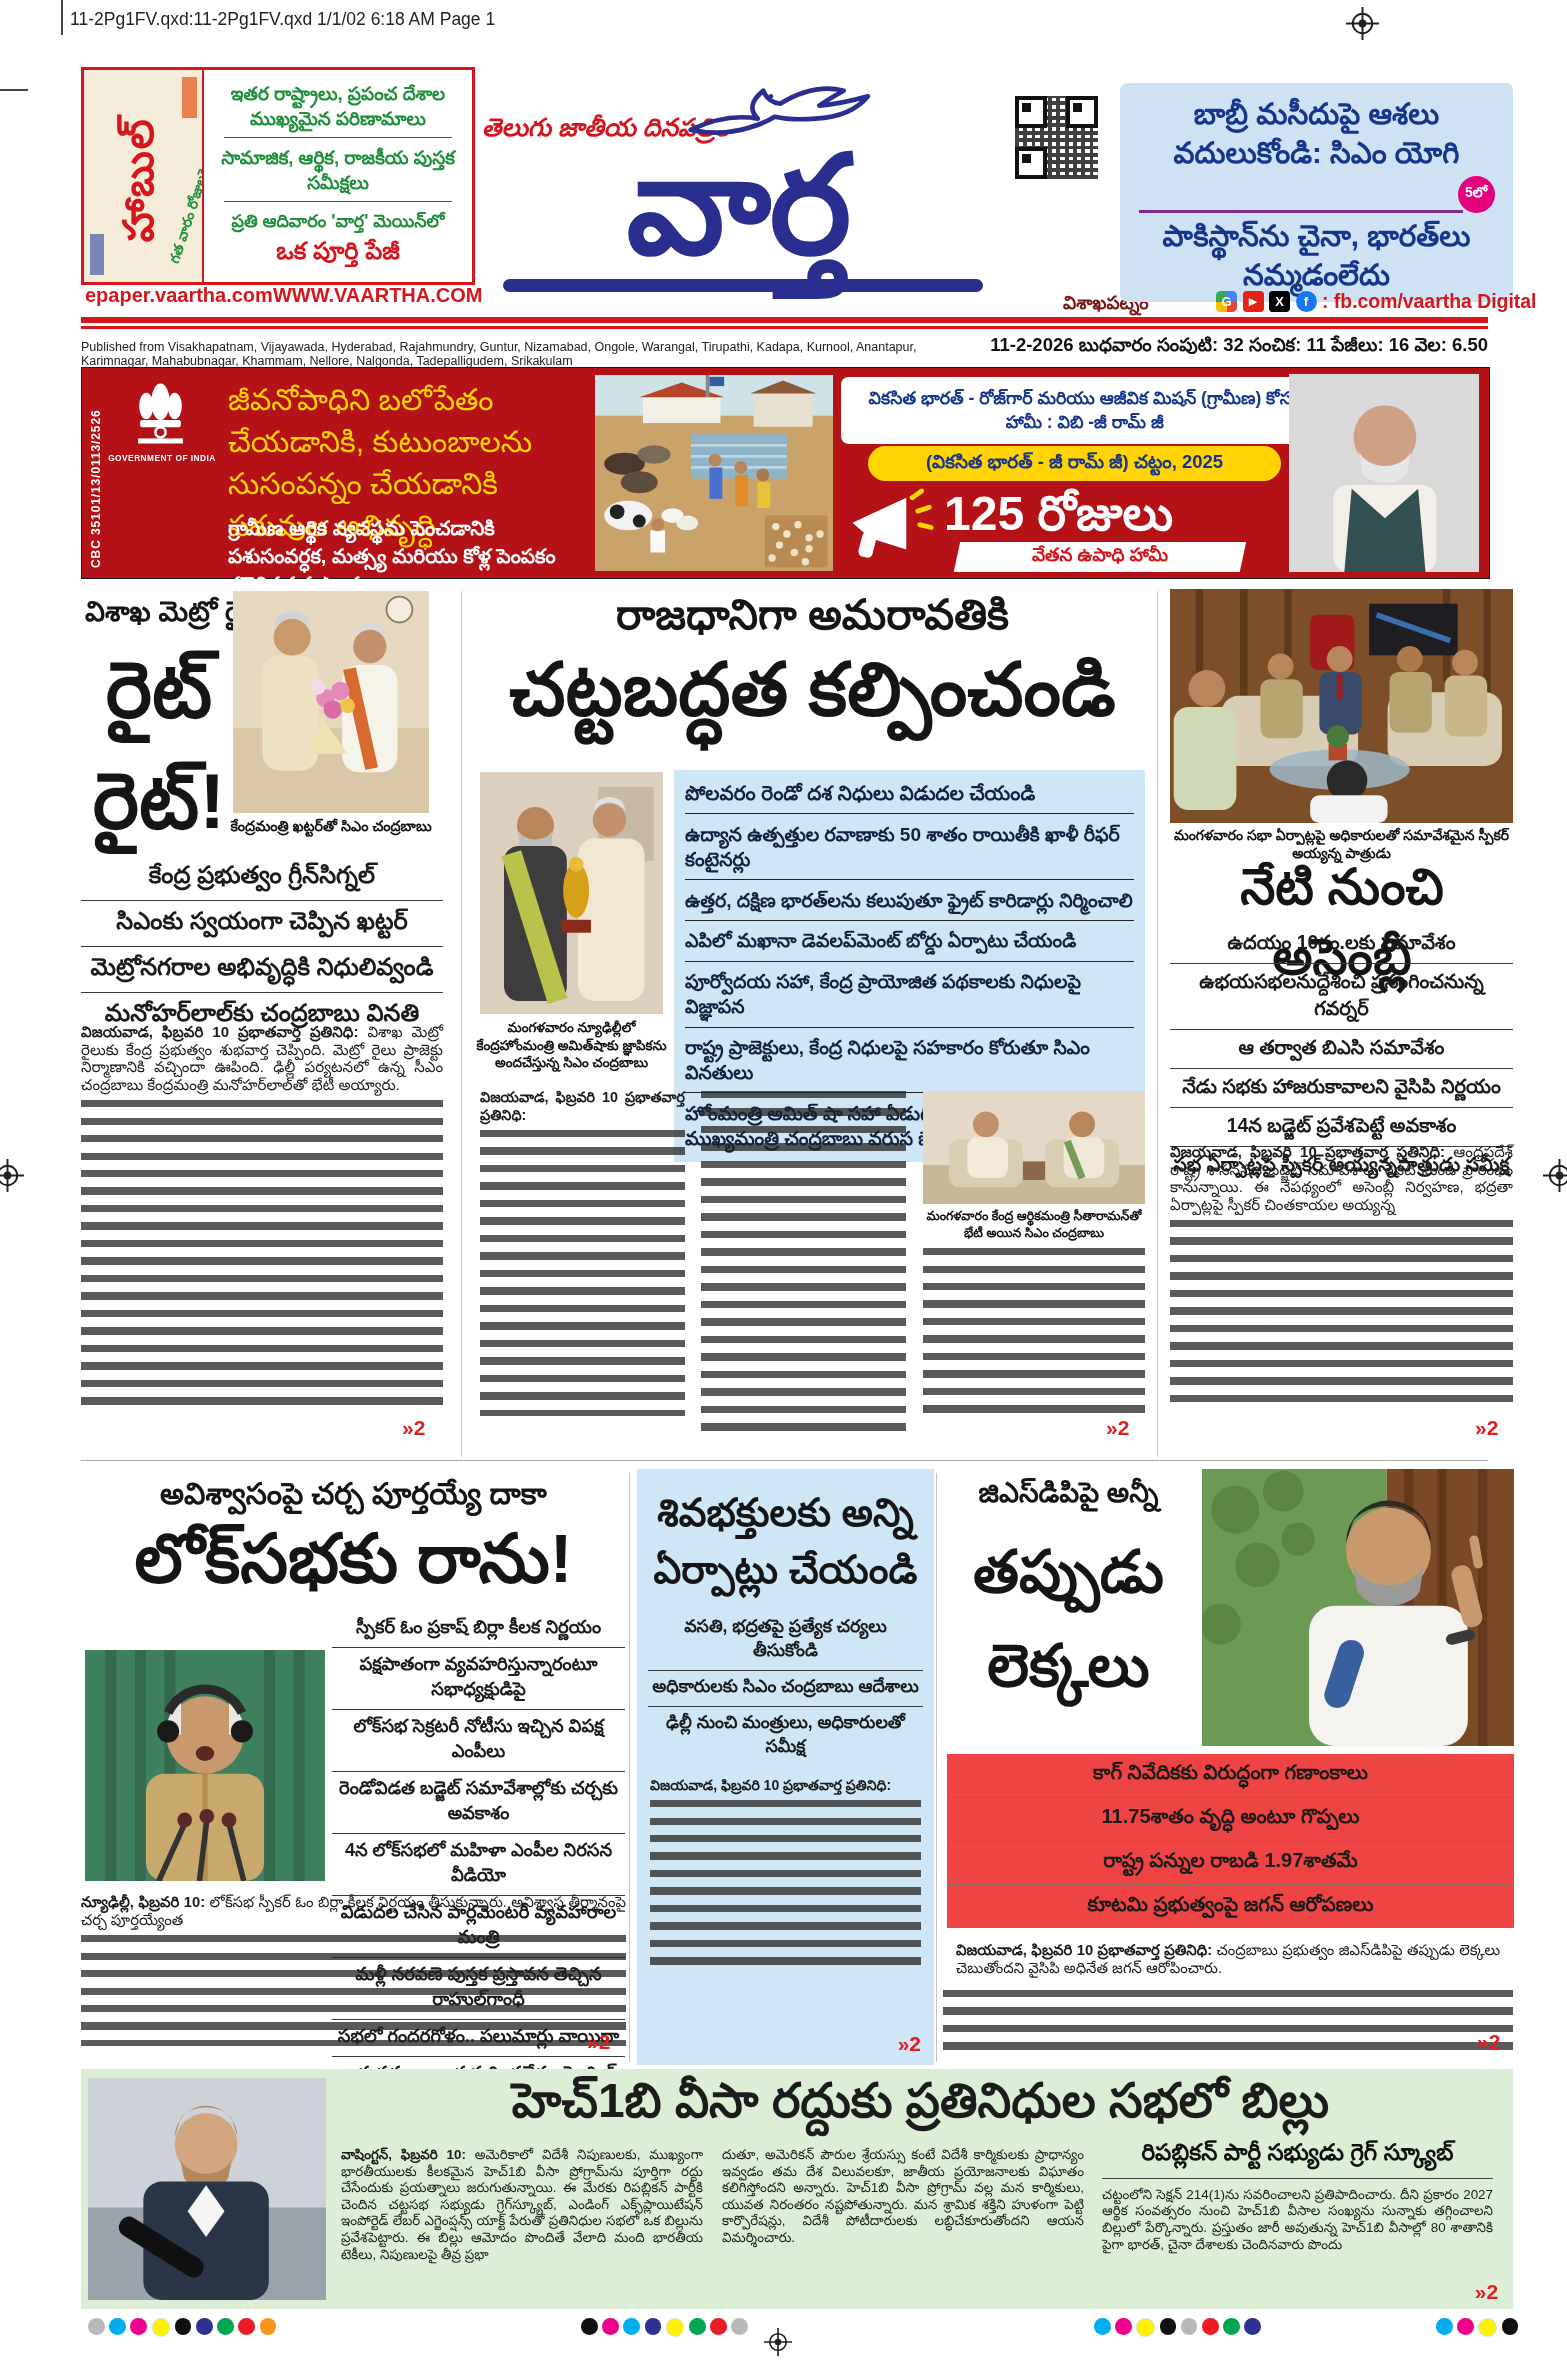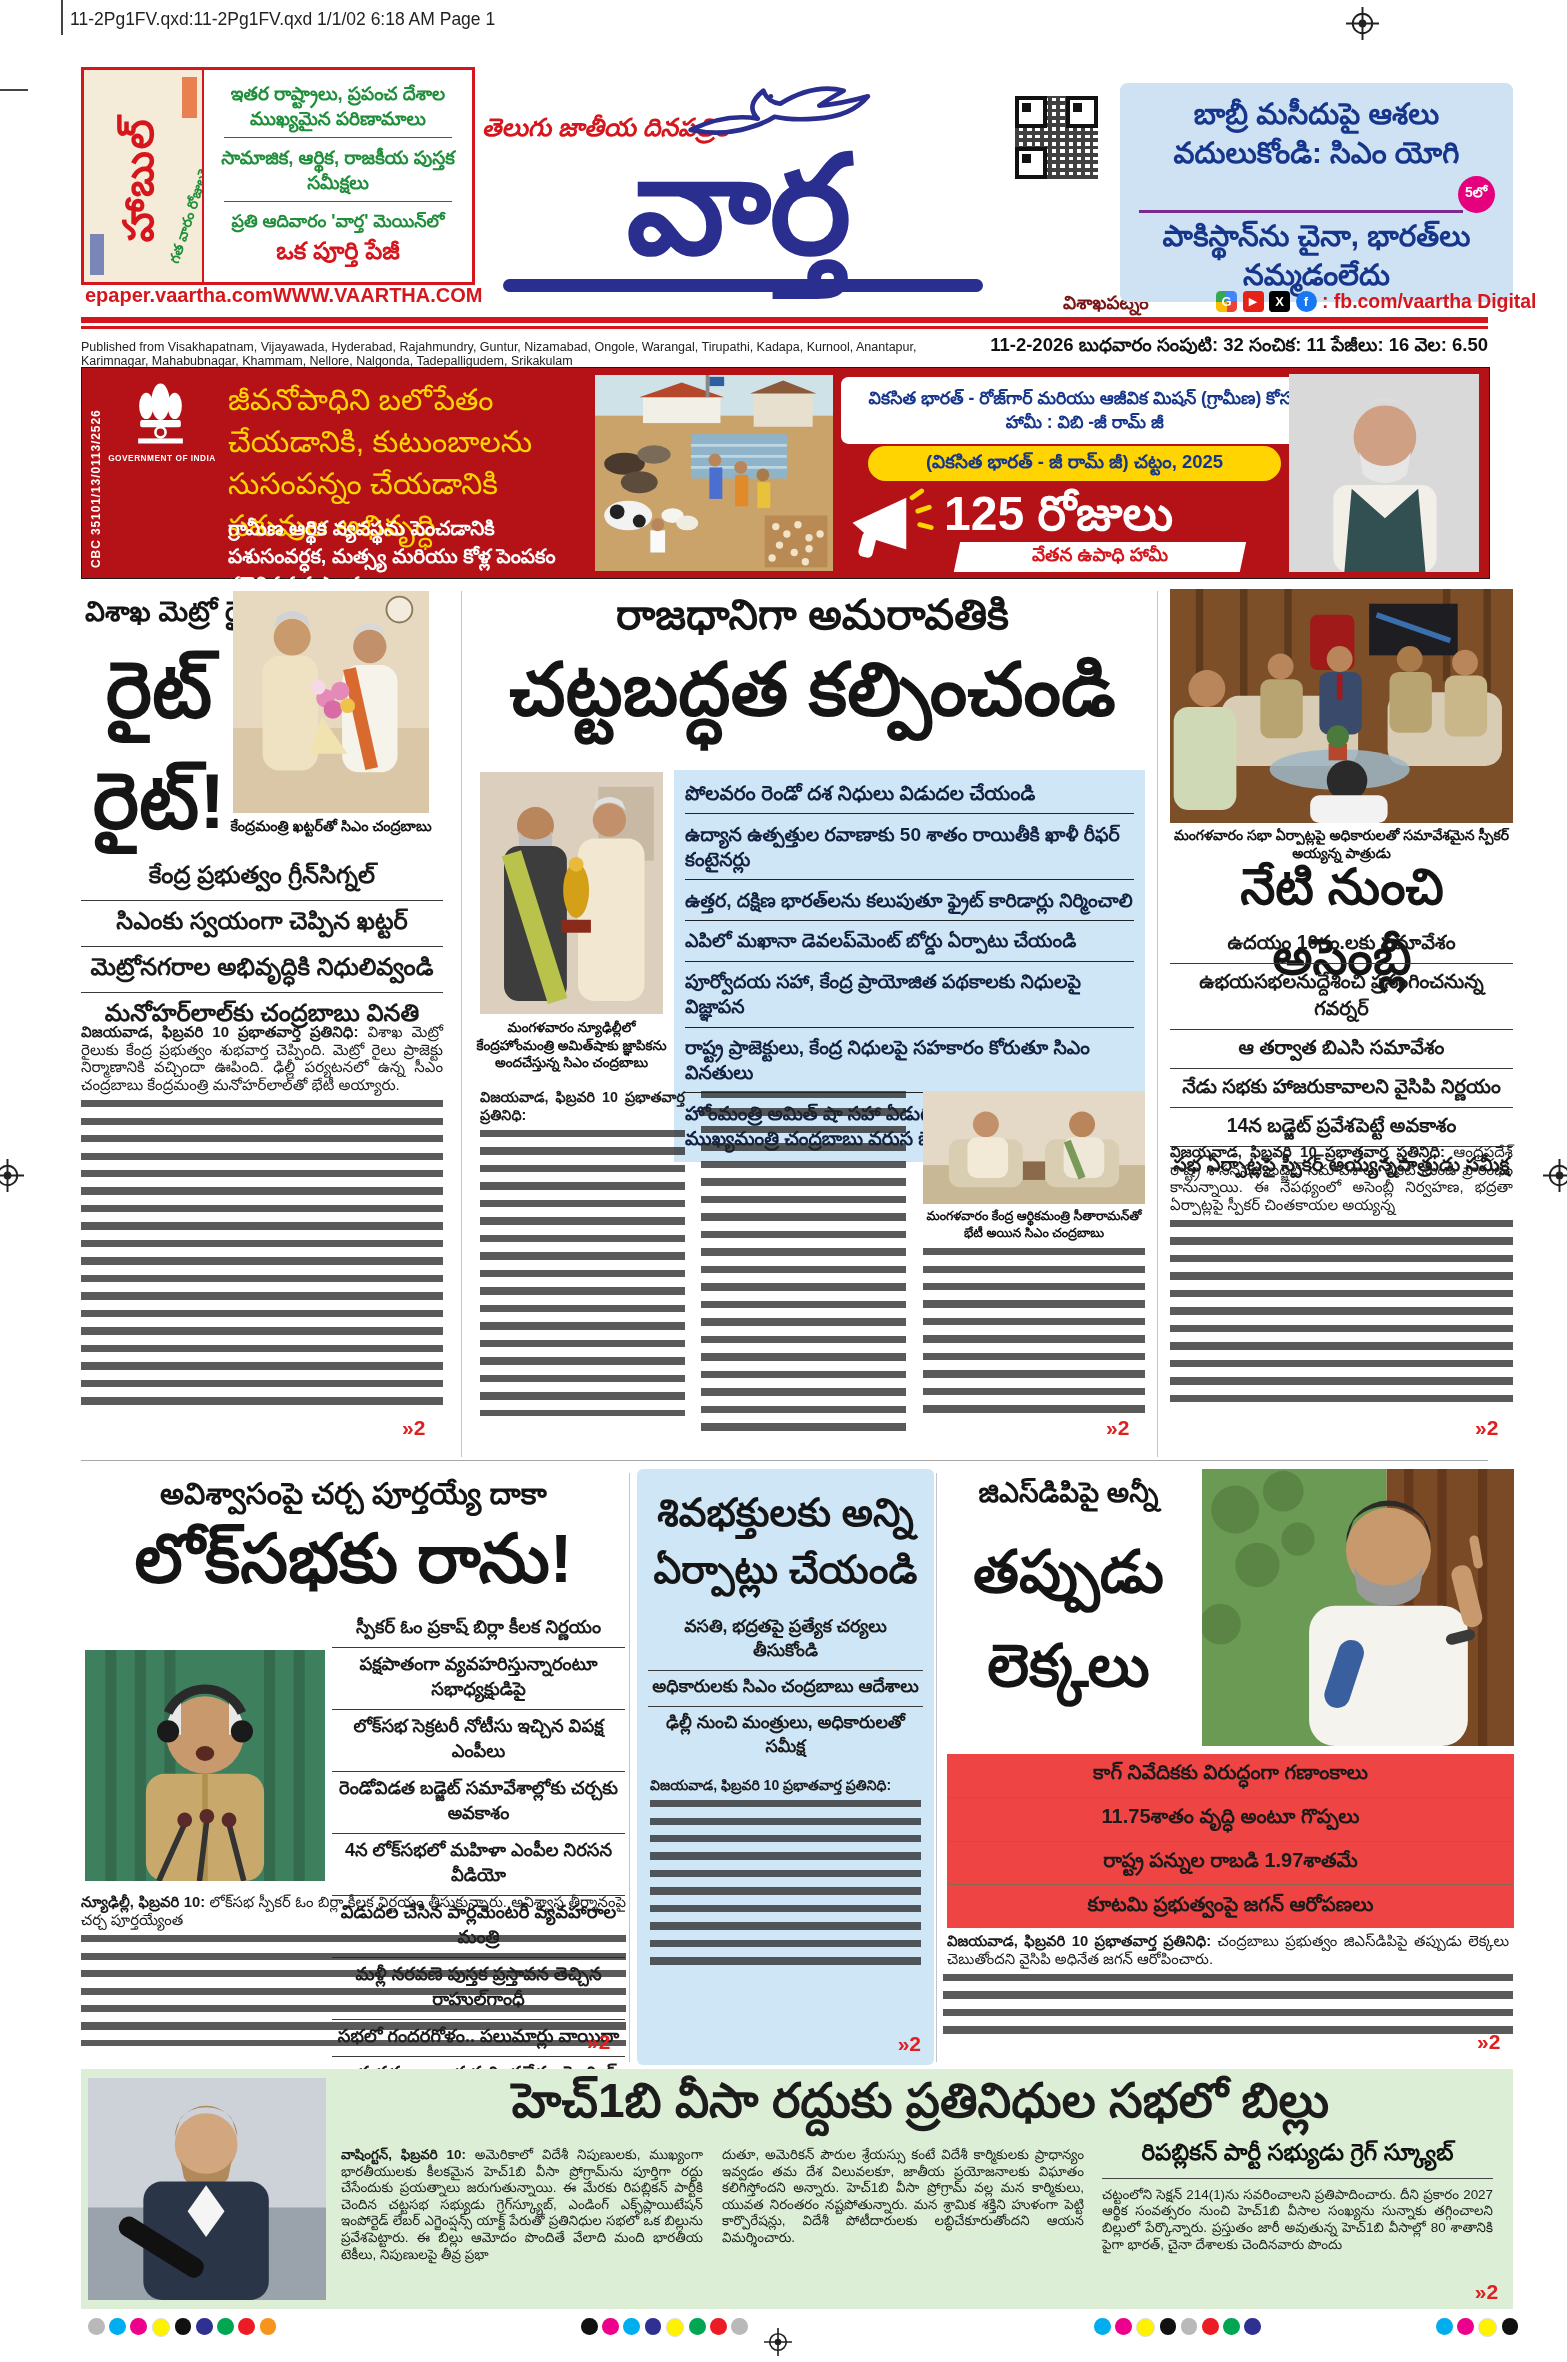--- a/index.html
+++ b/index.html
@@ -59,21 +59,21 @@
   .caption{font-weight:bold;font-size:14.3px;line-height:17.5px;text-align:center;color:#111;}
   .bodytxt{font-size:15px;line-height:17.5px;text-align:justify;color:#1a1a1a;}
   .bodytxt .dl{font-weight:800;}
   .points{background:#cfe6f7;padding:3.7px 11px;}
   .points .point{font-weight:800;font-size:19px;color:#13203f;border-bottom:1.4px solid #222;padding:7.4px 0;line-height:25px;}
   .points .point:first-child{font-size:20px;}
   .points .point:last-child{border-bottom:none;}
   .marker{color:#e02020;font-weight:900;font-size:21px;}
   .vrule{width:0.9px;background:#c4c4c4;}
   .hrule{height:0.9px;background:#a8a8a8;}
-  .bluecol{background:#cfe6f7;border-radius:6px;}
+  .bluecol{background:#cfe6f7;}
   .peach .subhead{border-bottom:0.9px solid #8a6a52;font-size:20px;padding:7.4px 1.8px;}
   .greenband{background:#dcefd6;}
   .photo{display:block;}
   .qr{position:relative;background:#fff;}
   .qr .noise{position:absolute;inset:1.8px;background:repeating-linear-gradient(0deg,#111 0 3.7px,transparent 3.7px 7.4px),repeating-linear-gradient(90deg,#111 0 3.7px,transparent 3.7px 8.3px);opacity:.8;}
   .qf{position:absolute;width:24px;height:24px;border:4.6px solid #111;background:#fff;}
   .qf i{display:block;width:9.2px;height:9.2px;background:#111;margin:2.8px;}
   .cbar{display:flex;gap:4.6px;}
   .cbar span{width:16.6px;height:16.6px;border-radius:50%;display:block;}
 </style>
@@ -451,21 +451,21 @@
     <rect x="146" y="36" width="5" height="18" rx="2.5" fill="#c9996e" transform="rotate(-10 148 45)"></rect>
     <rect x="132" y="88" width="16" height="6" rx="3" fill="#3a3a3a" transform="rotate(-14 140 91)"></rect>
   </svg>
   <div class="abs subheads peach" style="left:947px;top:1754px;width:567px;background:#ef4444">
       <div class="subhead">కాగ్ నివేదికకు విరుద్ధంగా గణాంకాలు</div>
       <div class="subhead">11.75శాతం వృద్ధి అంటూ గొప్పలు</div>
       <div class="subhead">రాష్ట్ర పన్నుల రాబడి 1.97శాతమే</div>
       <div class="subhead">కూటమి ప్రభుత్వంపై జగన్ ఆరోపణలు</div>
     </div>
   <div class="abs" style="left:943px;top:1929px;width:570px">
-    <p class="bodytxt" style="margin:4px;font-size:14.8px"><span class="dl">విజయవాడ, ఫిబ్రవరి 10 ప్రభాతవార్త ప్రతినిధి:</span> <span>చంద్రబాబు ప్రభుత్వం జిఎస్‌డిపిపై తప్పుడు లెక్కలు చెబుతోందని వైసిపి అధినేత జగన్ ఆరోపించారు.</span></p>
+    <p class="bodytxt" style="margin:13px;font-size:14.8px"><span class="dl">విజయవాడ, ఫిబ్రవరి 10 ప్రభాతవార్త ప్రతినిధి:</span> <span>చంద్రబాబు ప్రభుత్వం జిఎస్‌డిపిపై తప్పుడు లెక్కలు చెబుతోందని వైసిపి అధినేత జగన్ ఆరోపించారు.</span></p>
     <div class="greek" style="height:70px;margin-top:5.5px"></div>
   </div>
   <div class="abs marker" style="left:1477px;top:2030px">»2</div>
 
   <div class="abs greenband" style="left:81px;top:2069px;width:1432px;height:240px">
     <svg class="photo" style="position:absolute;left:7.4px;top:9.2px" width="238" height="222" viewBox="0 0 129 120" preserveAspectRatio="none">
       <rect width="129" height="120" fill="#cdd2d8"></rect>
         <rect y="70" width="129" height="50" fill="#9aa2ac"></rect>
       <circle cx="64" cy="36" r="17" fill="#d2a67e"></circle>
       <path d="M47 32 a17 17 0 0 1 34 0 l-3 -10 a16 12 0 0 0 -28 0 Z" fill="#b08a5a"></path>

